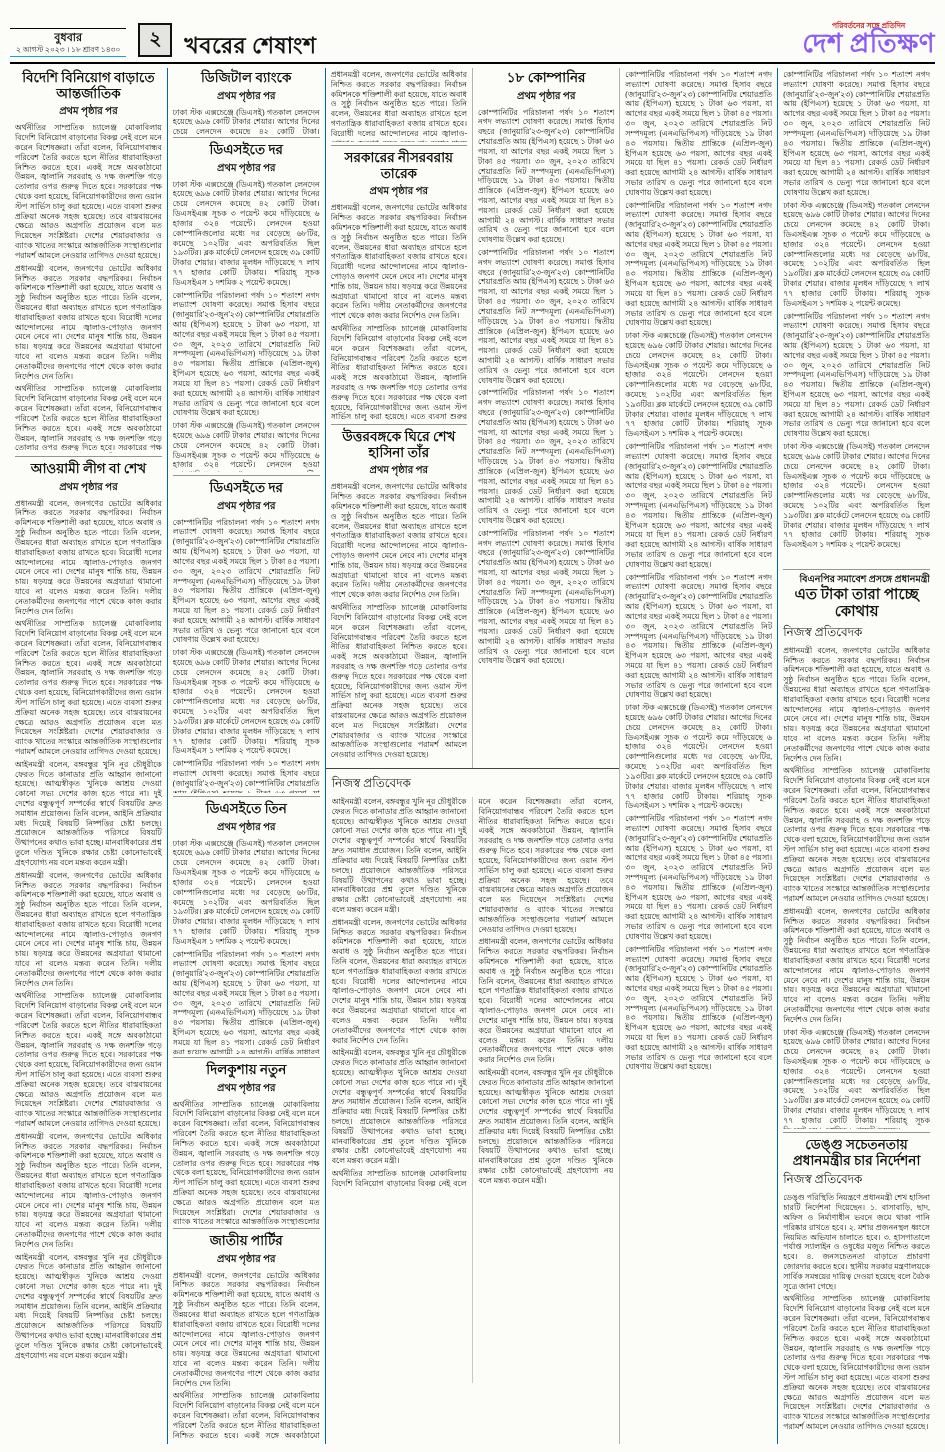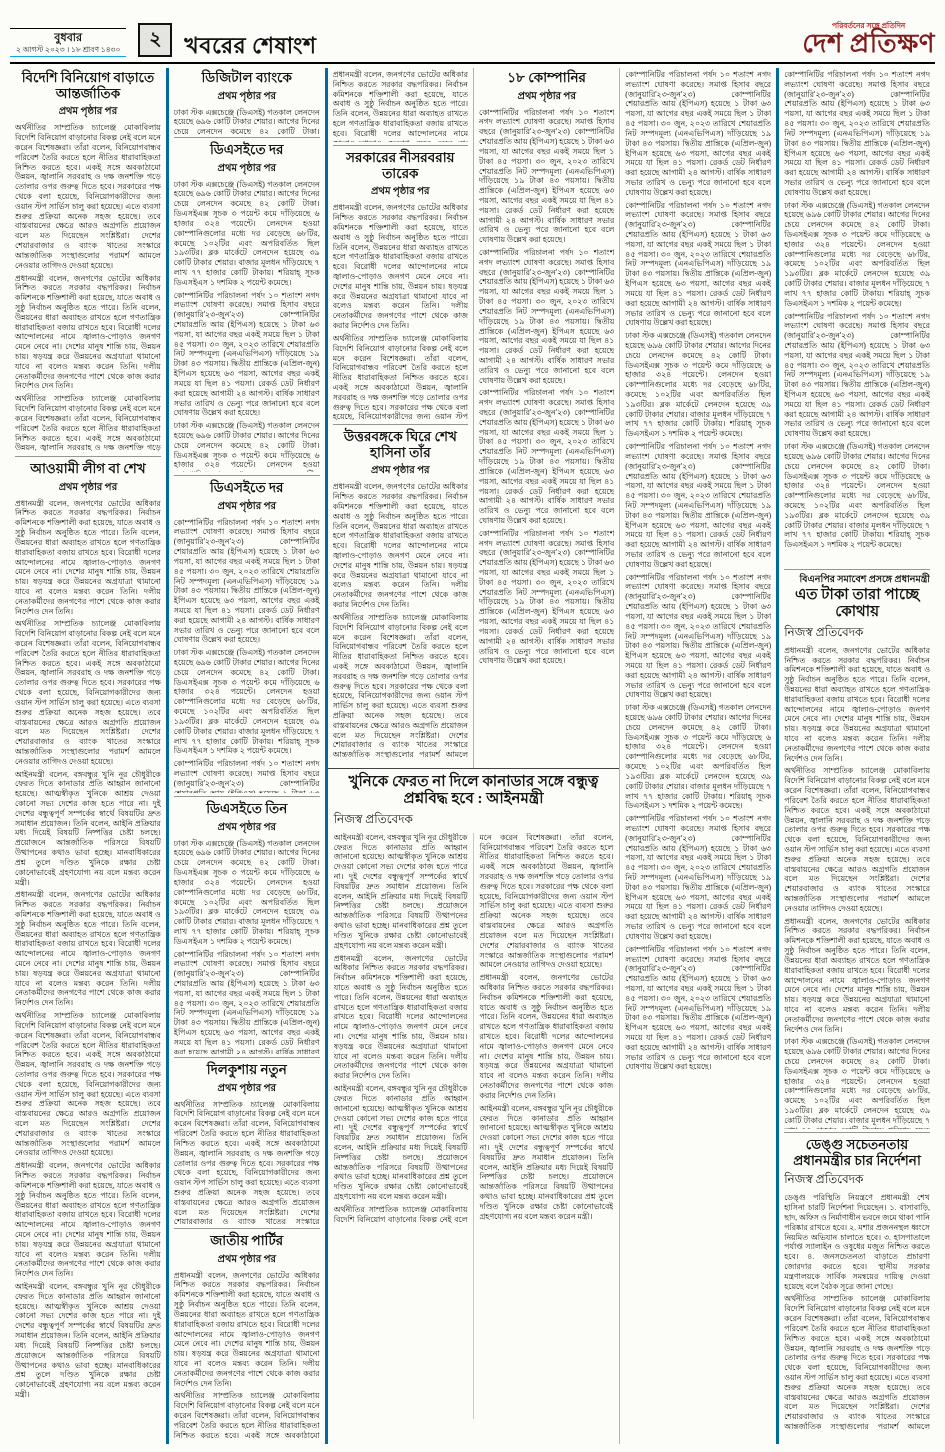--- a/index.html
+++ b/index.html
@@ -17,21 +17,21 @@
   .dateblock .dateline{font-size:7.5px;display:block;white-space:nowrap;}
   .pagebox{width:30px;height:30px;border:2px solid #111;background:#e4e4e0;
     display:flex;align-items:center;justify-content:center;
     font-size:19px;font-weight:bold;}
   .section-title{font-size:22px;font-weight:bold;letter-spacing:.5px;line-height:1;}
   .logo{margin-left:auto;text-align:center;line-height:1.05;}
   .logo .tagline{display:block;font-size:7.5px;font-weight:bold;}
   .logo .paper-name{display:block;font-size:26px;font-weight:bold;letter-spacing:.5px;}
   
   .content{display:flex;height:1376px;margin-top:4px;}
-  .col{flex:1 1 0;min-width:0;padding:0 5px;border-right:3px solid #0369a1;overflow:hidden;}
+  .col{flex:1 1 0;min-width:0;padding:0 5px;border-right:1px solid #0369a1;overflow:hidden;}
   .col.last{border-right:none;}
   .cols34{flex:2 1 0;min-width:0;display:flex;flex-direction:column;border-right:1px solid #b3b3ae;}
   .toprow{display:flex;height:700px;overflow:hidden;}
   .toprow .subcol{flex:1 1 0;min-width:0;padding:0 5px;overflow:hidden;}
   .toprow .subcol.first{border-right:1px solid #b3b3ae;}
   .span-art{border-top:1.5px solid #444;padding:4px 6px 0;flex:1;overflow:hidden;box-sizing:border-box;}
   .span-art .body2{column-count:2;column-gap:12px;column-rule:1px solid #c9c9c4;height:586px;overflow:hidden;}
   
   .art{overflow:hidden;box-sizing:border-box;padding-top:2px;}
   .art.rule{border-top:1px solid #98978f;margin-top:3px;padding-top:4px;}
@@ -50,21 +50,21 @@
 
   <div class="masthead">
     <div class="dateblock">
       <span class="day">বুধবার</span>
       <span class="dateline">২ আগস্ট ২০২৩ । ১৮ শ্রাবণ ১৪৩০</span>
     </div>
     <div class="pagebox">২</div>
     <div class="section-title">খবরের শেষাংশ</div>
     <div class="logo">
       <span class="tagline" style="color:#cc1f1f">পরিবর্তনের সঙ্গে প্রতিদিন</span>
-      <span class="paper-name" style="color:#7f1d1d">দেশ প্রতিক্ষণ</span>
+      <span class="paper-name" style="color:#8b5cf6">দেশ প্রতিক্ষণ</span>
     </div>
   </div>
 
   <div class="content">
 
     <div class="col">
       <div class="art" style="height:385px">
         <h2 class="head">বিদেশি বিনিয়োগ বাড়াতে আন্তর্জাতিক</h2>
         <div class="cont-label">প্রথম পৃষ্ঠার পর</div>
         <p class="body">অর্থনীতির সাম্প্রতিক চ্যালেঞ্জ মোকাবিলায় বিদেশি বিনিয়োগ বাড়ানোর বিকল্প নেই বলে মনে করেন বিশেষজ্ঞরা। তাঁরা বলেন, বিনিয়োগবান্ধব পরিবেশ তৈরি করতে হলে নীতির ধারাবাহিকতা নিশ্চিত করতে হবে। একই সঙ্গে অবকাঠামো উন্নয়ন, জ্বালানি সরবরাহ ও দক্ষ জনশক্তি গড়ে তোলার ওপর গুরুত্ব দিতে হবে। সরকারের পক্ষ থেকে বলা হয়েছে, বিনিয়োগকারীদের জন্য ওয়ান স্টপ সার্ভিস চালু করা হয়েছে। এতে ব্যবসা শুরুর প্রক্রিয়া অনেক সহজ হয়েছে। তবে বাস্তবায়নের ক্ষেত্রে আরও অগ্রগতি প্রয়োজন বলে মত দিয়েছেন সংশ্লিষ্টরা। দেশের শেয়ারবাজার ও ব্যাংক খাতের সংস্কারে আন্তর্জাতিক সংস্থাগুলোর পরামর্শ আমলে নেওয়ার তাগিদও দেওয়া হয়েছে।</p>
@@ -154,21 +154,20 @@
             <p class="body">কোম্পানিটির পরিচালনা পর্ষদ ১০ শতাংশ নগদ লভ্যাংশ ঘোষণা করেছে। সমাপ্ত হিসাব বছরে (জানুয়ারি'২৩-জুন'২৩) কোম্পানিটির শেয়ারপ্রতি আয় (ইপিএস) হয়েছে ১ টাকা ৬৩ পয়সা, যা আগের বছর একই সময়ে ছিল ১ টাকা ৪৫ পয়সা। ৩০ জুন, ২০২৩ তারিখে শেয়ারপ্রতি নিট সম্পদমূল্য (এনএভিপিএস) দাঁড়িয়েছে ১৯ টাকা ৪৩ পয়সায়। দ্বিতীয় প্রান্তিকে (এপ্রিল-জুন) ইপিএস হয়েছে ৬৩ পয়সা, আগের বছর একই সময়ে যা ছিল ৪১ পয়সা। রেকর্ড ডেট নির্ধারণ করা হয়েছে আগামী ২৪ আগস্ট। বার্ষিক সাধারণ সভার তারিখ ও ভেন্যু পরে জানানো হবে বলে ঘোষণায় উল্লেখ করা হয়েছে।</p>
             <p class="body">কোম্পানিটির পরিচালনা পর্ষদ ১০ শতাংশ নগদ লভ্যাংশ ঘোষণা করেছে। সমাপ্ত হিসাব বছরে (জানুয়ারি'২৩-জুন'২৩) কোম্পানিটির শেয়ারপ্রতি আয় (ইপিএস) হয়েছে ১ টাকা ৬৩ পয়সা, যা আগের বছর একই সময়ে ছিল ১ টাকা ৪৫ পয়সা। ৩০ জুন, ২০২৩ তারিখে শেয়ারপ্রতি নিট সম্পদমূল্য (এনএভিপিএস) দাঁড়িয়েছে ১৯ টাকা ৪৩ পয়সায়। দ্বিতীয় প্রান্তিকে (এপ্রিল-জুন) ইপিএস হয়েছে ৬৩ পয়সা, আগের বছর একই সময়ে যা ছিল ৪১ পয়সা। রেকর্ড ডেট নির্ধারণ করা হয়েছে আগামী ২৪ আগস্ট। বার্ষিক সাধারণ সভার তারিখ ও ভেন্যু পরে জানানো হবে বলে ঘোষণায় উল্লেখ করা হয়েছে।</p>
             <p class="body">কোম্পানিটির পরিচালনা পর্ষদ ১০ শতাংশ নগদ লভ্যাংশ ঘোষণা করেছে। সমাপ্ত হিসাব বছরে (জানুয়ারি'২৩-জুন'২৩) কোম্পানিটির শেয়ারপ্রতি আয় (ইপিএস) হয়েছে ১ টাকা ৬৩ পয়সা, যা আগের বছর একই সময়ে ছিল ১ টাকা ৪৫ পয়সা। ৩০ জুন, ২০২৩ তারিখে শেয়ারপ্রতি নিট সম্পদমূল্য (এনএভিপিএস) দাঁড়িয়েছে ১৯ টাকা ৪৩ পয়সায়। দ্বিতীয় প্রান্তিকে (এপ্রিল-জুন) ইপিএস হয়েছে ৬৩ পয়সা, আগের বছর একই সময়ে যা ছিল ৪১ পয়সা। রেকর্ড ডেট নির্ধারণ করা হয়েছে আগামী ২৪ আগস্ট। বার্ষিক সাধারণ সভার তারিখ ও ভেন্যু পরে জানানো হবে বলে ঘোষণায় উল্লেখ করা হয়েছে।</p>
             <p class="body">কোম্পানিটির পরিচালনা পর্ষদ ১০ শতাংশ নগদ লভ্যাংশ ঘোষণা করেছে। সমাপ্ত হিসাব বছরে (জানুয়ারি'২৩-জুন'২৩) কোম্পানিটির শেয়ারপ্রতি আয় (ইপিএস) হয়েছে ১ টাকা ৬৩ পয়সা, যা আগের বছর একই সময়ে ছিল ১ টাকা ৪৫ পয়সা। ৩০ জুন, ২০২৩ তারিখে শেয়ারপ্রতি নিট সম্পদমূল্য (এনএভিপিএস) দাঁড়িয়েছে ১৯ টাকা ৪৩ পয়সায়। দ্বিতীয় প্রান্তিকে (এপ্রিল-জুন) ইপিএস হয়েছে ৬৩ পয়সা, আগের বছর একই সময়ে যা ছিল ৪১ পয়সা। রেকর্ড ডেট নির্ধারণ করা হয়েছে আগামী ২৪ আগস্ট। বার্ষিক সাধারণ সভার তারিখ ও ভেন্যু পরে জানানো হবে বলে ঘোষণায় উল্লেখ করা হয়েছে।</p>
           </div>
         </div>
 
       </div>
 
       <div class="span-art">
-        <h2 class="head big">খুনিকে ফেরত না দিলে কানাডার সঙ্গে বন্ধুত্ব প্রশ্নবিদ্ধ হবে : আইনমন্ত্রী</h2>
         <div class="reporter">নিজস্ব প্রতিবেদক</div>
         <div class="body2">
           <p class="body">আইনমন্ত্রী বলেন, বঙ্গবন্ধুর খুনি নূর চৌধুরীকে ফেরত দিতে কানাডার প্রতি আহ্বান জানানো হয়েছে। আত্মস্বীকৃত খুনিকে আশ্রয় দেওয়া কোনো সভ্য দেশের কাজ হতে পারে না। দুই দেশের বন্ধুত্বপূর্ণ সম্পর্কের স্বার্থে বিষয়টির দ্রুত সমাধান প্রয়োজন। তিনি বলেন, আইনি প্রক্রিয়ার মধ্য দিয়েই বিষয়টি নিষ্পত্তির চেষ্টা চলছে। প্রয়োজনে আন্তর্জাতিক পরিসরে বিষয়টি উত্থাপনের কথাও ভাবা হচ্ছে। মানবাধিকারের প্রশ্ন তুলে দণ্ডিত খুনিকে রক্ষার চেষ্টা কোনোভাবেই গ্রহণযোগ্য নয় বলে মন্তব্য করেন মন্ত্রী।</p>
           <p class="body">প্রধানমন্ত্রী বলেন, জনগণের ভোটের অধিকার নিশ্চিত করতে সরকার বদ্ধপরিকর। নির্বাচন কমিশনকে শক্তিশালী করা হয়েছে, যাতে অবাধ ও সুষ্ঠু নির্বাচন অনুষ্ঠিত হতে পারে। তিনি বলেন, উন্নয়নের ধারা অব্যাহত রাখতে হলে গণতান্ত্রিক ধারাবাহিকতা বজায় রাখতে হবে। বিরোধী দলের আন্দোলনের নামে জ্বালাও-পোড়াও জনগণ মেনে নেবে না। দেশের মানুষ শান্তি চায়, উন্নয়ন চায়। ষড়যন্ত্র করে উন্নয়নের অগ্রযাত্রা থামানো যাবে না বলেও মন্তব্য করেন তিনি। দলীয় নেতাকর্মীদের জনগণের পাশে থেকে কাজ করার নির্দেশও দেন তিনি।</p>
           <p class="body">আইনমন্ত্রী বলেন, বঙ্গবন্ধুর খুনি নূর চৌধুরীকে ফেরত দিতে কানাডার প্রতি আহ্বান জানানো হয়েছে। আত্মস্বীকৃত খুনিকে আশ্রয় দেওয়া কোনো সভ্য দেশের কাজ হতে পারে না। দুই দেশের বন্ধুত্বপূর্ণ সম্পর্কের স্বার্থে বিষয়টির দ্রুত সমাধান প্রয়োজন। তিনি বলেন, আইনি প্রক্রিয়ার মধ্য দিয়েই বিষয়টি নিষ্পত্তির চেষ্টা চলছে। প্রয়োজনে আন্তর্জাতিক পরিসরে বিষয়টি উত্থাপনের কথাও ভাবা হচ্ছে। মানবাধিকারের প্রশ্ন তুলে দণ্ডিত খুনিকে রক্ষার চেষ্টা কোনোভাবেই গ্রহণযোগ্য নয় বলে মন্তব্য করেন মন্ত্রী।</p>
           <p class="body">অর্থনীতির সাম্প্রতিক চ্যালেঞ্জ মোকাবিলায় বিদেশি বিনিয়োগ বাড়ানোর বিকল্প নেই বলে মনে করেন বিশেষজ্ঞরা। তাঁরা বলেন, বিনিয়োগবান্ধব পরিবেশ তৈরি করতে হলে নীতির ধারাবাহিকতা নিশ্চিত করতে হবে। একই সঙ্গে অবকাঠামো উন্নয়ন, জ্বালানি সরবরাহ ও দক্ষ জনশক্তি গড়ে তোলার ওপর গুরুত্ব দিতে হবে। সরকারের পক্ষ থেকে বলা হয়েছে, বিনিয়োগকারীদের জন্য ওয়ান স্টপ সার্ভিস চালু করা হয়েছে। এতে ব্যবসা শুরুর প্রক্রিয়া অনেক সহজ হয়েছে। তবে বাস্তবায়নের ক্ষেত্রে আরও অগ্রগতি প্রয়োজন বলে মত দিয়েছেন সংশ্লিষ্টরা। দেশের শেয়ারবাজার ও ব্যাংক খাতের সংস্কারে আন্তর্জাতিক সংস্থাগুলোর পরামর্শ আমলে নেওয়ার তাগিদও দেওয়া হয়েছে।</p>
           <p class="body">প্রধানমন্ত্রী বলেন, জনগণের ভোটের অধিকার নিশ্চিত করতে সরকার বদ্ধপরিকর। নির্বাচন কমিশনকে শক্তিশালী করা হয়েছে, যাতে অবাধ ও সুষ্ঠু নির্বাচন অনুষ্ঠিত হতে পারে। তিনি বলেন, উন্নয়নের ধারা অব্যাহত রাখতে হলে গণতান্ত্রিক ধারাবাহিকতা বজায় রাখতে হবে। বিরোধী দলের আন্দোলনের নামে জ্বালাও-পোড়াও জনগণ মেনে নেবে না। দেশের মানুষ শান্তি চায়, উন্নয়ন চায়। ষড়যন্ত্র করে উন্নয়নের অগ্রযাত্রা থামানো যাবে না বলেও মন্তব্য করেন তিনি। দলীয় নেতাকর্মীদের জনগণের পাশে থেকে কাজ করার নির্দেশও দেন তিনি।</p>
           <p class="body">আইনমন্ত্রী বলেন, বঙ্গবন্ধুর খুনি নূর চৌধুরীকে ফেরত দিতে কানাডার প্রতি আহ্বান জানানো হয়েছে। আত্মস্বীকৃত খুনিকে আশ্রয় দেওয়া কোনো সভ্য দেশের কাজ হতে পারে না। দুই দেশের বন্ধুত্বপূর্ণ সম্পর্কের স্বার্থে বিষয়টির দ্রুত সমাধান প্রয়োজন। তিনি বলেন, আইনি প্রক্রিয়ার মধ্য দিয়েই বিষয়টি নিষ্পত্তির চেষ্টা চলছে। প্রয়োজনে আন্তর্জাতিক পরিসরে বিষয়টি উত্থাপনের কথাও ভাবা হচ্ছে। মানবাধিকারের প্রশ্ন তুলে দণ্ডিত খুনিকে রক্ষার চেষ্টা কোনোভাবেই গ্রহণযোগ্য নয় বলে মন্তব্য করেন মন্ত্রী।</p>
         </div>
       </div>

